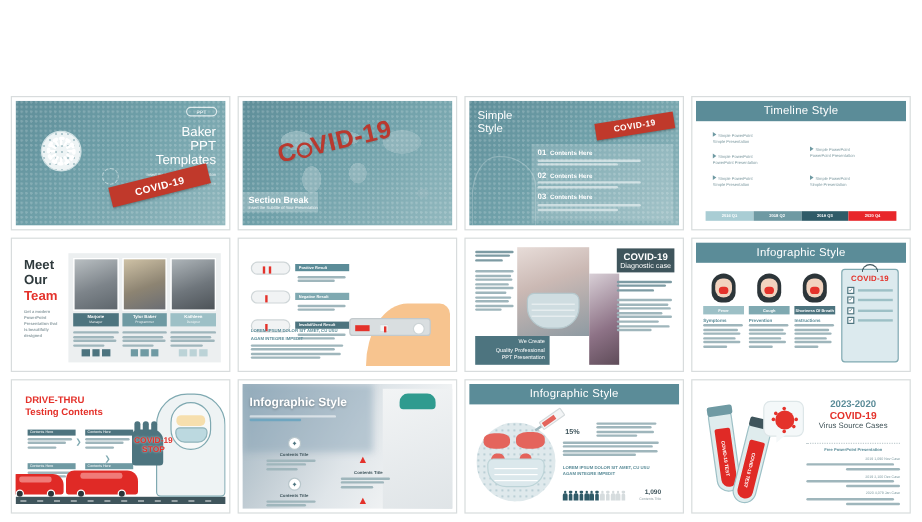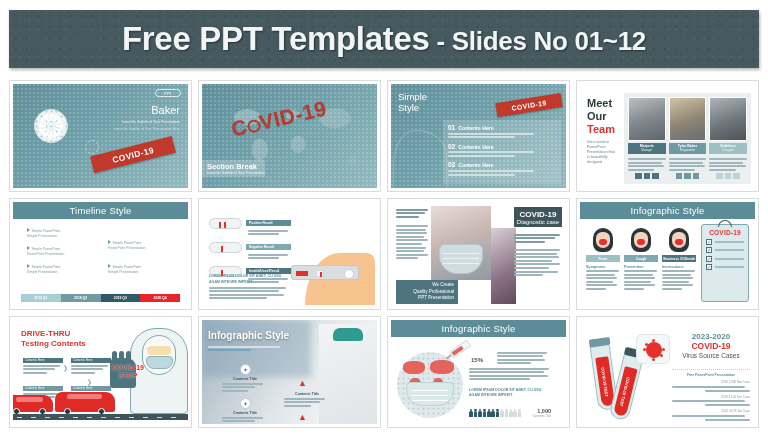--- a/index.html
+++ b/index.html
@@ -388,25 +388,20 @@
   .s12-list .hh{ font-size:3.4px; font-weight:bold; color:#5b8c98; text-align:center; }
   .s12-list .it{ margin-top:3px; text-align:right; }
   .s12-list .it .d{ font-size:3px; color:#7e9aa1; line-height:1.45; }
   .dotted{ border-top:1px dotted #c4cfd2; margin:3px 0; }
 </style>
 </head>
 <body>
 
 <div class="page">
 
-  <div class="banner">
-    <div class="banner-title">
-      <span class="t1">Free PPT Templates</span><span class="t2"> - </span><span class="t2">Slides No 01~12</span>
-    </div>
-  </div>
 
   <div class="grid">
 
     <div class="slide">
       <div class="inner">
         <div class="teal-bg"></div>
         <div class="map-dots"></div>
         <div class="s1-logo">
             <span>PPT</span>
           </div>
@@ -423,20 +418,21 @@
           <div class="spike" style="transform:rotate(240deg)"></div>
           <div class="spike" style="transform:rotate(270deg)"></div>
           <div class="spike" style="transform:rotate(300deg)"></div>
           <div class="spike" style="transform:rotate(330deg)"></div>
         </div>
         <div class="s1-virus2">
             <div class="body"></div>
           </div>
         <div class="s1-txt">
           <div class="l1">Baker</div>
+          <div class="l1">PPT Templates</div>
           <div class="tinyw" style="margin-top:4px">Insert the Subtitle of Your Presentation</div>
           <div class="tinyw" style="opacity:.6;margin-top:2px">Insert the Subtitle of Your Presentation Here</div>
         </div>
         <div class="ribbon" style="left:78px;top:62px;width:84px;height:17px;transform:rotate(-14deg);">
           <span style="font-size:8.5px">COVID-19</span>
         </div>
       </div>
     </div>
 
     <div class="slide">
@@ -490,20 +486,61 @@
               </div>
             <i class="fake w" style="width:80%"></i>
               <i class="fake w" style="width:62%"></i>
           </div>
         </div>
       </div>
     </div>
 
     <div class="slide">
       <div class="inner">
+        <div class="s5"></div>
+        <div class="hdr-band">
+            <span>Timeline Style</span>
+          </div>
+
+        <div class="s5-blk" style="left:14px;top:26px;">
+          <div class="ti"><span class="arrowhead"></span><span>Simple PowerPoint Simple Presentation</span></div>
+        </div>
+        <div class="s5-blk" style="left:14px;top:44px;">
+          <div class="ti"><span class="arrowhead"></span><span>Simple PowerPoint PowerPoint Presentation</span></div>
+        </div>
+        <div class="s5-blk" style="left:14px;top:62px;">
+          <div class="ti"><span class="arrowhead"></span><span>Simple PowerPoint Simple Presentation</span></div>
+        </div>
+        <div class="s5-blk" style="left:95px;top:38px;">
+          <div class="ti"><span class="arrowhead"></span><span>Simple PowerPoint PowerPoint Presentation</span></div>
+        </div>
+        <div class="s5-blk" style="left:95px;top:62px;">
+          <div class="ti"><span class="arrowhead"></span><span>Simple PowerPoint Simple Presentation</span></div>
+        </div>
+
+        <div class="s5-bar">
+          <div class="b1">
+              <span>2016 Q1</span>
+            </div>
+          <div class="b2">
+              <span>2018 Q2</span>
+            </div>
+          <div class="b3">
+              <span>2019 Q3</span>
+            </div>
+          <div class="b4">
+              <span>2020 Q4</span>
+            </div>
+        </div>
+
+      </div>
+    </div>
+
+    <div class="slide">
+      <div class="inner">
         <div class="s4"></div>
         <div class="s4-h">
           <div>Meet</div>
           <div>Our</div>
           <div class="red">Team</div>
           <div class="sub">Get a modern PowerPoint Presentation that is beautifully designed</div>
         </div>
         <div class="s4-cards">
           <div class="s4-card">
             <div class="s4-photo p1"></div>
@@ -553,61 +590,20 @@
                 <i class="fake" style="width:96%"></i>
                 <i class="fake" style="width:70%"></i>
             </div>
             <div class="s4-soc c3">
               <i></i>
                 <i></i>
                 <i></i>
             </div>
           </div>
         </div>
-      </div>
-    </div>
-
-    <div class="slide">
-      <div class="inner">
-        <div class="s5"></div>
-        <div class="hdr-band">
-            <span>Timeline Style</span>
-          </div>
-
-        <div class="s5-blk" style="left:14px;top:26px;">
-          <div class="ti"><span class="arrowhead"></span><span>Simple PowerPoint Simple Presentation</span></div>
-        </div>
-        <div class="s5-blk" style="left:14px;top:44px;">
-          <div class="ti"><span class="arrowhead"></span><span>Simple PowerPoint PowerPoint Presentation</span></div>
-        </div>
-        <div class="s5-blk" style="left:14px;top:62px;">
-          <div class="ti"><span class="arrowhead"></span><span>Simple PowerPoint Simple Presentation</span></div>
-        </div>
-        <div class="s5-blk" style="left:95px;top:38px;">
-          <div class="ti"><span class="arrowhead"></span><span>Simple PowerPoint PowerPoint Presentation</span></div>
-        </div>
-        <div class="s5-blk" style="left:95px;top:62px;">
-          <div class="ti"><span class="arrowhead"></span><span>Simple PowerPoint Simple Presentation</span></div>
-        </div>
-
-        <div class="s5-bar">
-          <div class="b1">
-              <span>2016 Q1</span>
-            </div>
-          <div class="b2">
-              <span>2018 Q2</span>
-            </div>
-          <div class="b3">
-              <span>2019 Q3</span>
-            </div>
-          <div class="b4">
-              <span>2020 Q4</span>
-            </div>
-        </div>
-
       </div>
     </div>
 
     <div class="slide">
       <div class="inner">
         <div class="s6"></div>
 
         <div class="s6-strip" style="top:16px">
           <i style="left:9px"></i>
             <i style="left:14px"></i>

